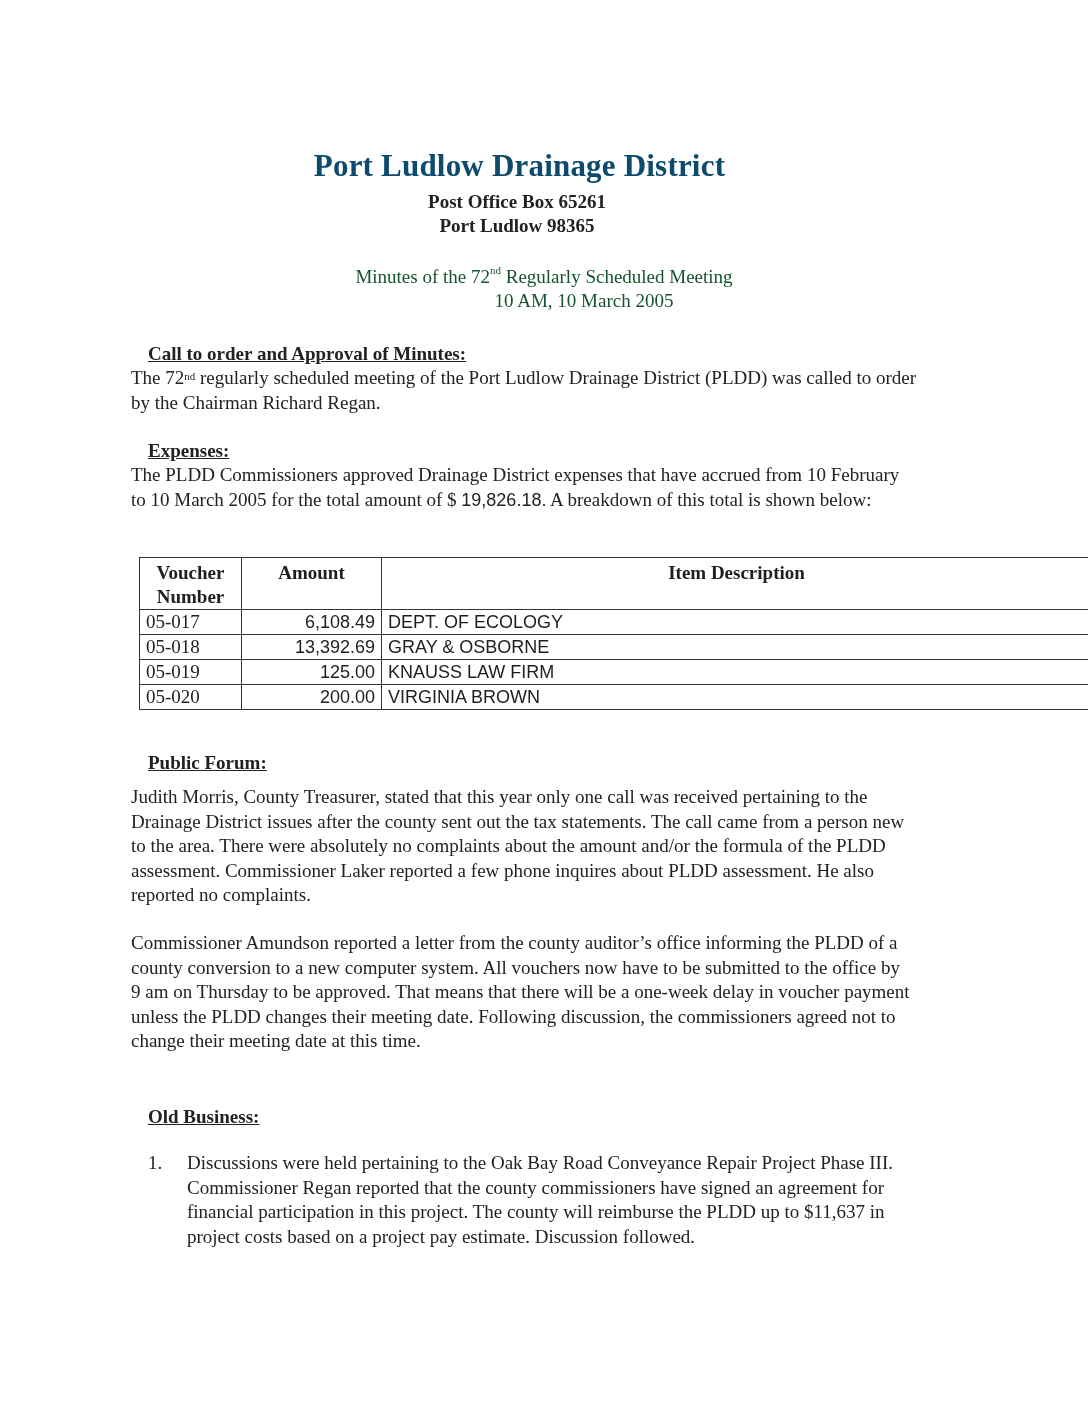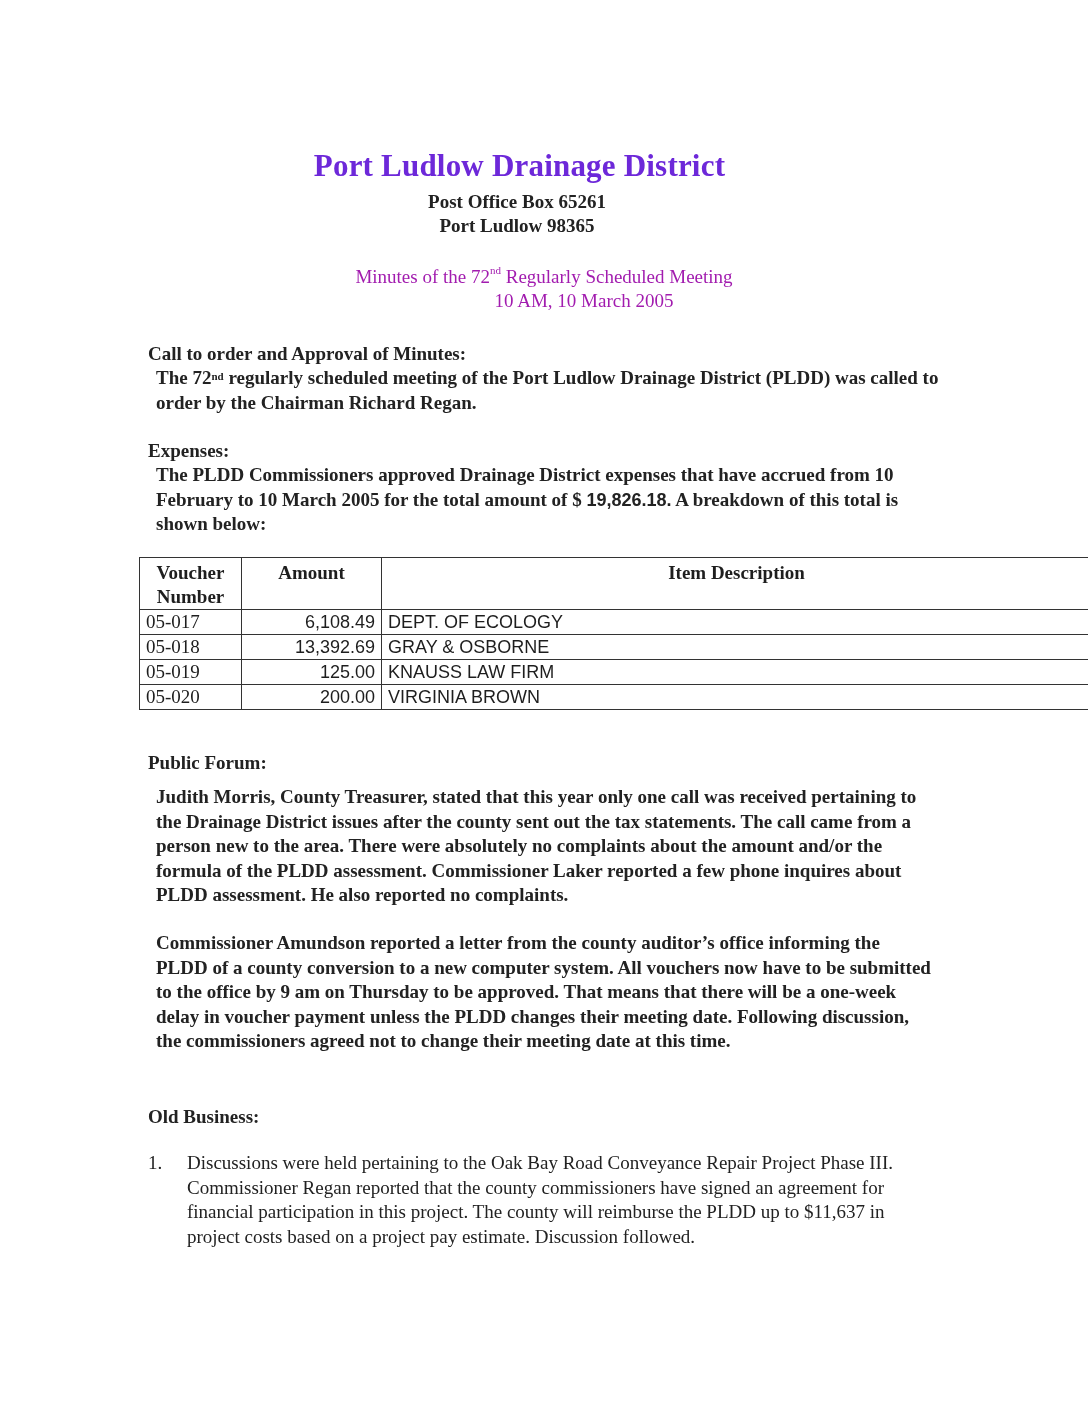--- a/index.html
+++ b/index.html
@@ -4,37 +4,37 @@
 <style>
   html, body { margin: 0; padding: 0; }
   body {
     width: 1088px; height: 1408px; background: #ffffff; position: relative;
     font-family: "Liberation Serif", "DejaVu Serif", serif; color: #1e1e1e;
     overflow: hidden;
   }
   .page { position: absolute; left: 0; top: 0; width: 1088px; height: 1408px; }
   .title {
     position: absolute; left: 0; width: 1039px; top: 148px; text-align: center;
-    font-weight: bold; font-size: 31px; letter-spacing: 0.2px; color: #6d28d9;
+    font-weight: bold; font-size: 31px; letter-spacing: 0.2px; color: #0c4a6e;
     padding-left: 0px; box-sizing: border-box;
   }
   .title span { display: inline-block; margin-left: 0px; transform: translateX(-0px); }
   .hdr-line {
     position: absolute; left: 0; width: 1034px; text-align: center; font-weight: bold;
     font-size: 19px; color: #222;
   }
   .sub-line {
-    position: absolute; left: 0; width: 1088px; text-align: center; font-size: 19px; color: #a21caf;
+    position: absolute; left: 0; width: 1088px; text-align: center; font-size: 19px; color: #14532d;
   }
   sup { font-size: 11px; vertical-align: top; position: relative; top: -2px; }
   .heading {
-    position: absolute; left: 148px; font-weight: bold; font-size: 19px; color: #222;
+    position: absolute; left: 148px; font-weight: bold; font-size: 19px; color: #222; text-decoration: underline;
   }
   .para {
-    position: absolute; left: 156px; width: 790px; font-size: 19px; line-height: 24.5px; color: #222; font-weight: bold;
+    position: absolute; left: 131px; width: 790px; font-size: 19px; line-height: 24.5px; color: #222;
   }
   .sans { font-family: "Liberation Sans", "DejaVu Sans", sans-serif; font-size: 18px; }
   table.expenses {
     position: absolute; left: 139px; top: 557px; width: 953px;
     border-collapse: collapse; font-size: 19px;
   }
   table.expenses td, table.expenses th {
     border: 1.5px solid #333; padding: 0 6px; height: 24px; line-height: 24px;
   }
   table.expenses th {

